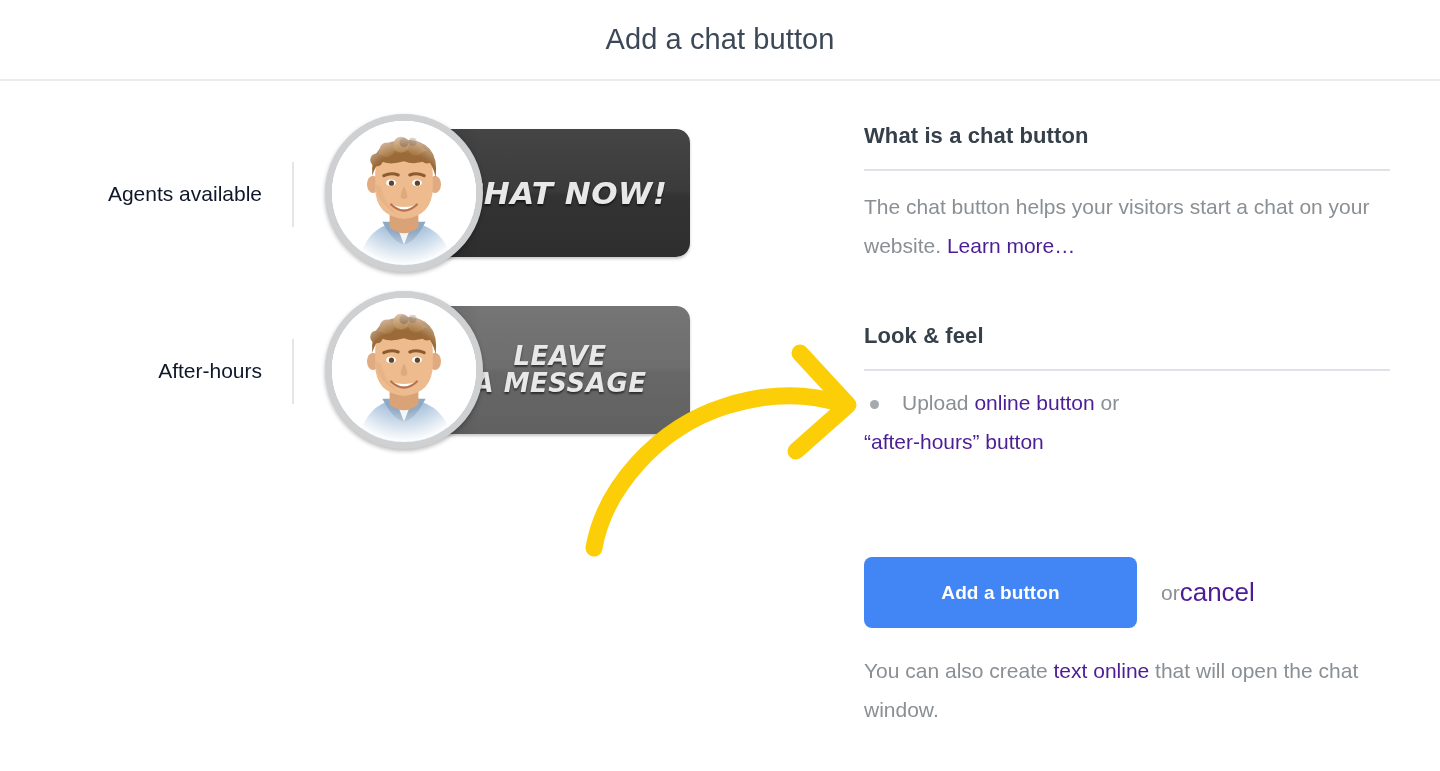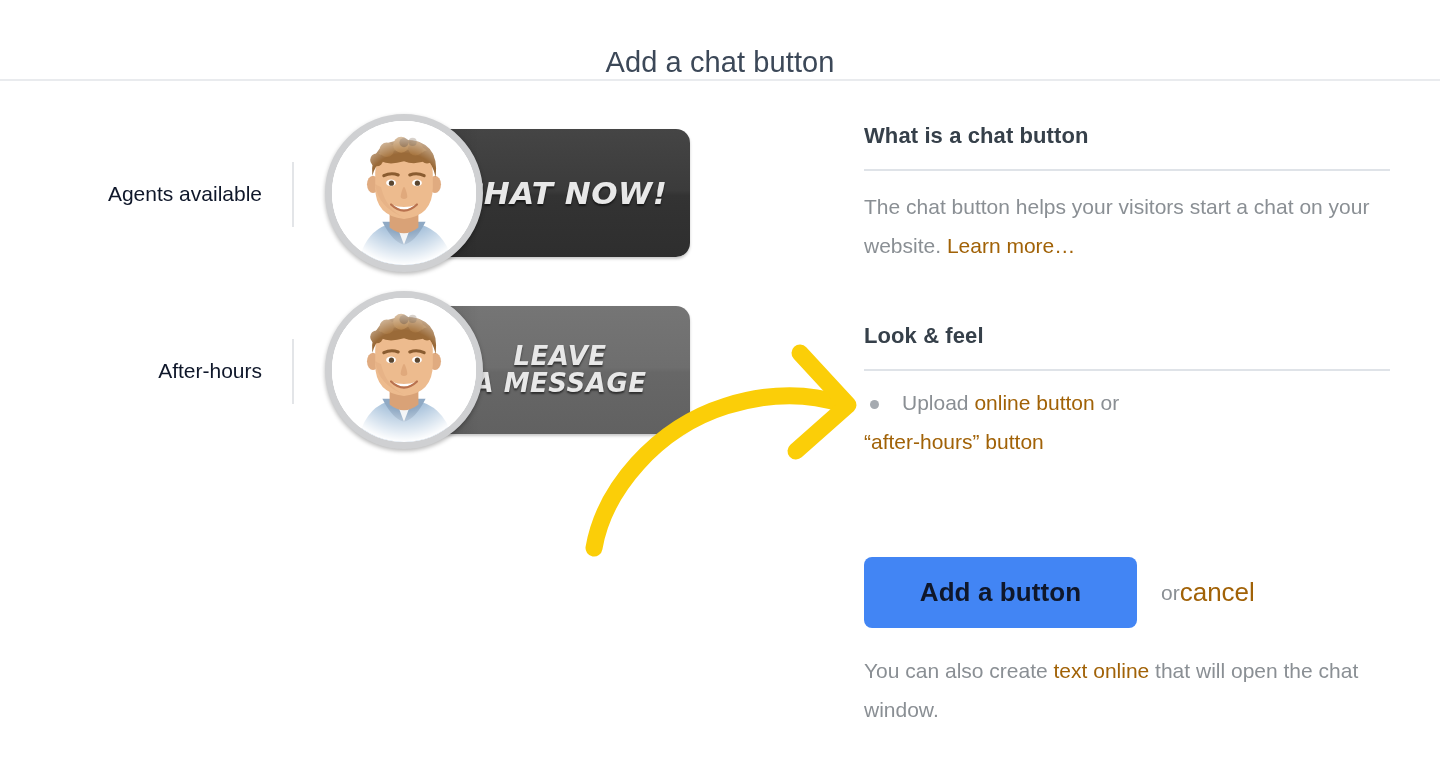--- a/index.html
+++ b/index.html
@@ -8,21 +8,21 @@
     background: #ffffff;
     font-family: "Liberation Sans", sans-serif;
     overflow: hidden;
   }
   #page { position: relative; width: 1440px; height: 771px; background: #fff; }
 
   
   .header {
     position: absolute; left: 0; top: 0; width: 1440px; height: 81px;
     border-bottom: 2px solid #e9ebee;
-    display: flex; align-items: flex-end; justify-content: center;
+    display: flex; align-items: center; justify-content: center;
   }
   .header-title {
     font-size: 29px; color: #3c4858; font-weight: 400;
     letter-spacing: .1px;
   }
 
   
   .preview-col { position: absolute; left: 0; top: 81px; width: 840px; height: 690px; }
 
   .preview-row { position: absolute; left: 0; width: 840px; height: 160px; }
@@ -99,41 +99,41 @@
   .sec-title {
     font-size: 22px; font-weight: bold; color: #36404a;
     letter-spacing: .1px;
   }
   .sec-rule { height: 2px; background: #dfe3e8; width: 526px; }
 
   .body-text {
     font-size: 21px; line-height: 39px; color: #8a8f94; font-weight: 400;
   }
   a.link, .link {
-    color: #a16207; text-decoration: none; cursor: pointer;
+    color: #4c1d95; text-decoration: none; cursor: pointer;
   }
 
   .bullets { list-style: none; }
   .bullets li {
     position: relative; font-size: 21px; line-height: 39px; color: #8a8f94;
     padding-left: 38px;
   }
   .bullets li::before {
     content: ""; position: absolute; left: 6px; top: 17px;
     width: 9px; height: 9px; border-radius: 50%; background: #a5aab0;
   }
   .bullets li.cont { padding-left: 0; }
   .bullets li.cont::before { display: none; }
 
   .cta-row { display: flex; align-items: center; }
   .primary-btn {
     width: 273px; height: 71px; border-radius: 8px; border: none;
-    background: #4285f4; color: #0f172a;
+    background: #4285f4; color: #ffffff;
     font-family: "Liberation Sans", sans-serif;
-    font-size: 26px; font-weight: bold; cursor: pointer;
+    font-size: 19px; font-weight: bold; cursor: pointer;
     letter-spacing: .1px;
   }
   .or-text { font-size: 21px; color: #8a8f94; margin-left: 24px; }
   .cancel-link { font-size: 26px; }
 
   .pos { position: absolute; }
 </style>
 </head>
 <body>
 

